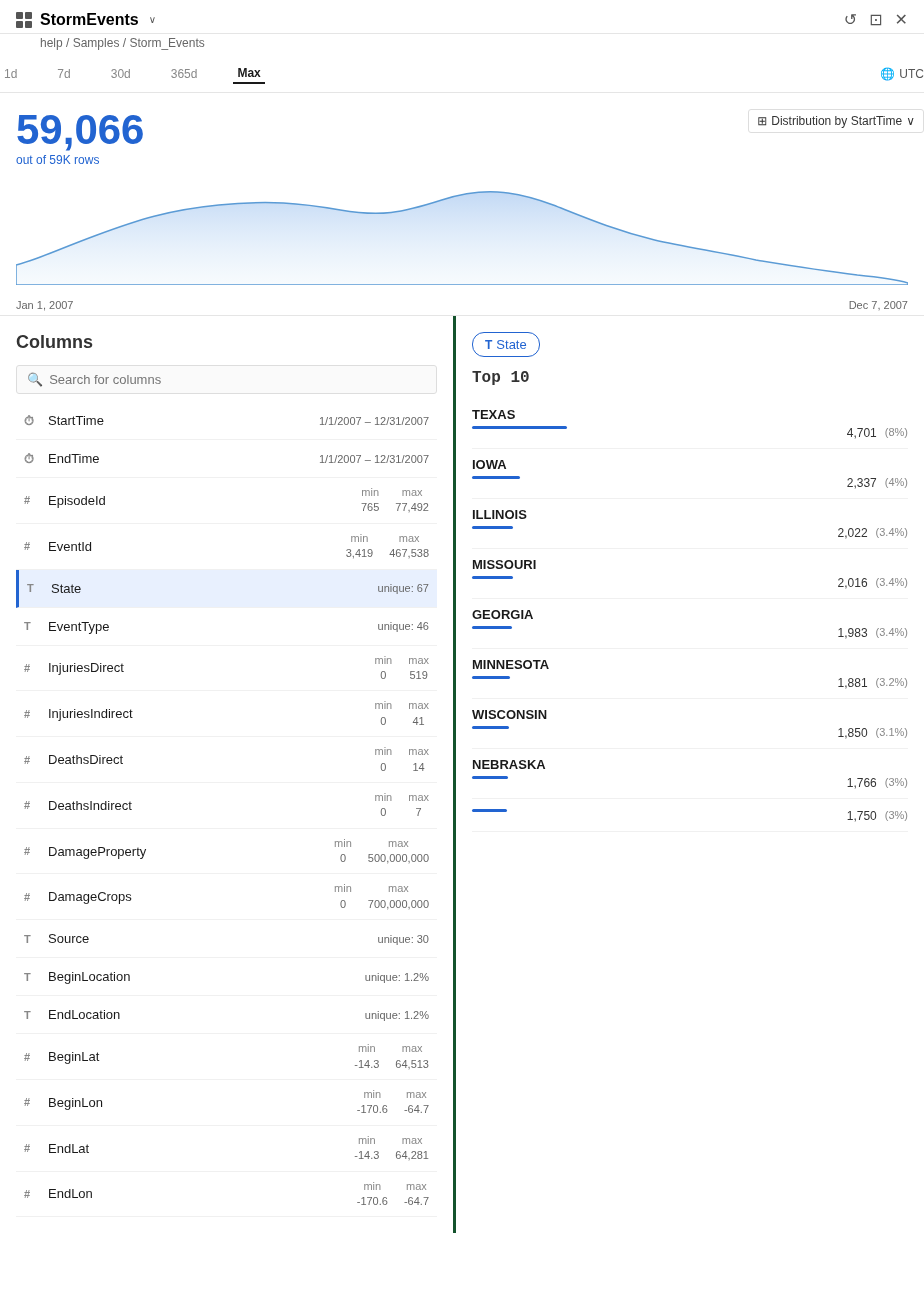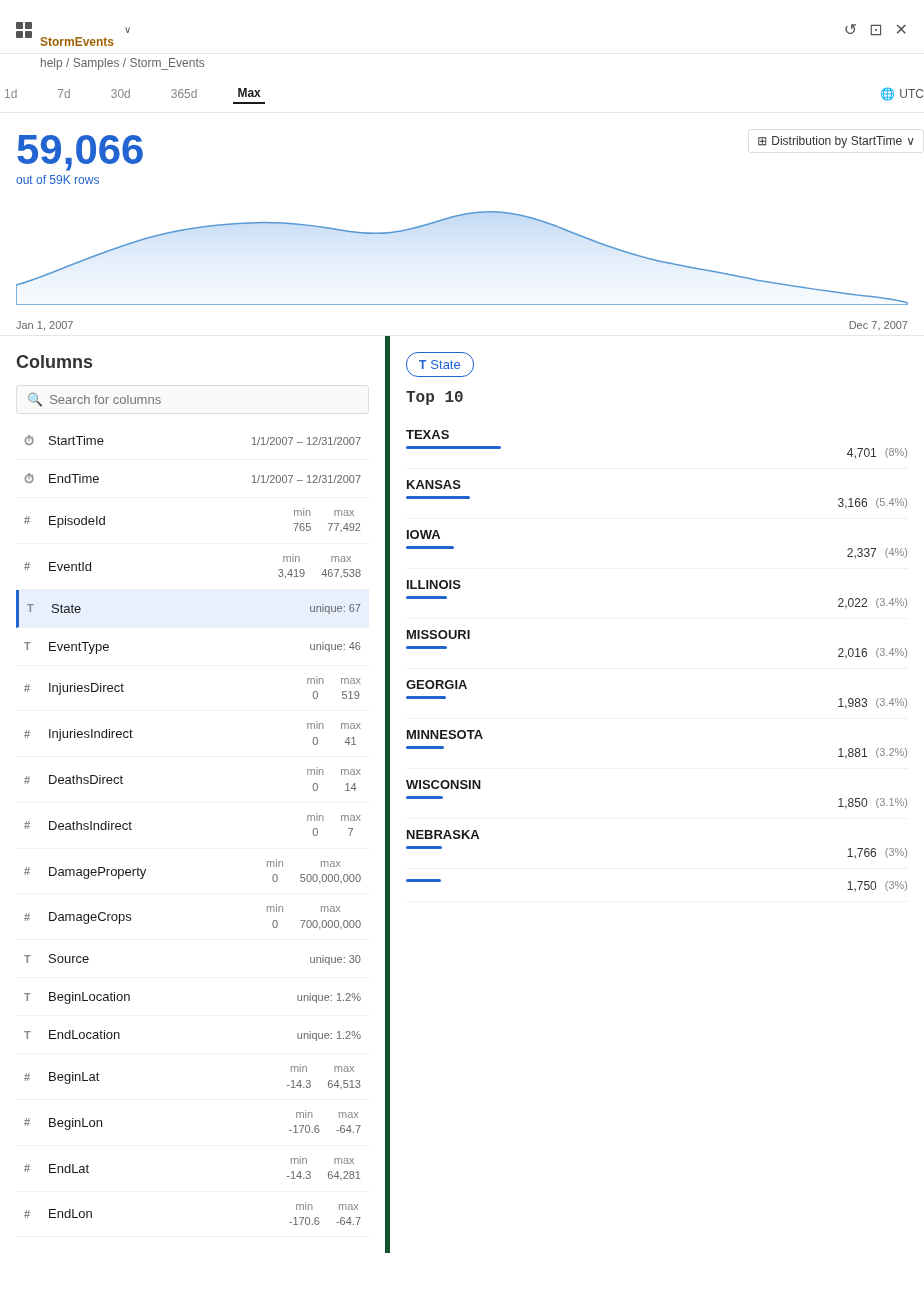--- a/index.html
+++ b/index.html
@@ -3,21 +3,21 @@
   <meta charset="utf-8">
   <style>
     * { box-sizing: border-box; margin: 0; padding: 0; }
     body { font-family: 'Segoe UI', Arial, sans-serif; background: #fff; color: #333; font-size: 13px; width: 924px; min-height: 1310px; overflow-x: hidden; }
 
     
     .header { display: flex; align-items: center; justify-content: space-between; padding: 10px 16px 4px 16px; border-bottom: 1px solid #e5e5e5; }
     .header-left { display: flex; align-items: center; gap: 8px; }
     .grid-icon { display: grid; grid-template-columns: 1fr 1fr; gap: 2px; width: 16px; height: 16px; }
     .grid-icon div { background: #555; border-radius: 1px; }
-    .app-title { font-size: 12px; font-weight: 600; color: #a16207; margin-top: 25px; }
+    .app-title { font-size: 16px; font-weight: 600; color: #000000; }
     .chevron-down { font-size: 10px; color: #555; margin-left: 2px; }
     .header-right { display: flex; align-items: center; gap: 12px; }
     .header-icon { font-size: 16px; color: #555; cursor: pointer; }
     .breadcrumb { font-size: 12px; color: #666; padding: 2px 16px 6px 40px; }
 
     
     .time-bar { display: flex; align-items: center; padding: 8px 0; gap: 32px; border-bottom: 1px solid #e5e5e5; }
     .time-btn { font-size: 12px; color: #888; cursor: pointer; padding: 2px 4px; }
     .time-btn.active { color: #1a1a1a; border-bottom: 2px solid #1a1a1a; font-weight: 600; }
     .time-bar-right { margin-left: auto; display: flex; align-items: center; gap: 4px; font-size: 12px; color: #555; }
@@ -29,21 +29,21 @@
     .sub-text { font-size: 12px; color: #2264d1; margin-top: 2px; }
     .chart-wrapper { position: relative; height: 120px; margin-top: 8px; }
     .chart-dates { display: flex; justify-content: space-between; font-size: 11px; color: #666; padding: 4px 0; }
     .chart-months { display: flex; justify-content: space-between; font-size: 11px; color: #888; padding: 2px 0 8px 0; }
     .dist-btn { position: absolute; top: 16px; right: 0; display: flex; align-items: center; gap: 4px; font-size: 12px; color: #333; border: 1px solid #ddd; border-radius: 3px; padding: 4px 8px; cursor: pointer; background: #fff; }
 
     
     .main-content { display: flex; min-height: 900px; }
 
     
-    .columns-panel { width: 390px; border-right: 5px solid #14532d; padding: 16px; overflow-y: auto; flex-shrink: 0; }
+    .columns-panel { width: 456px; border-right: 3px solid #14532d; padding: 16px; overflow-y: auto; flex-shrink: 0; }
     .columns-title { font-size: 18px; font-weight: 700; margin-bottom: 12px; }
     .search-box { display: flex; align-items: center; border: 1px solid #ddd; border-radius: 3px; padding: 6px 10px; gap: 6px; margin-bottom: 8px; background: #fafafa; }
     .search-box input { border: none; background: transparent; outline: none; font-size: 13px; color: #666; width: 100%; }
 
     
     .col-row { display: flex; align-items: center; padding: 7px 8px; border-bottom: 1px solid #f0f0f0; cursor: pointer; min-height: 38px; }
     .col-row.active { background: #e8f0fe; border-left: 3px solid #2264d1; }
     .col-type { font-size: 11px; color: #888; width: 18px; font-weight: 600; flex-shrink: 0; }
     .col-name { font-size: 13px; color: #1a1a1a; flex: 1; margin-left: 6px; }
     .col-meta { font-size: 11px; color: #666; text-align: right; }
@@ -376,28 +376,20 @@
     <div id="states-list">
         <div class="state-item">
     <div class="state-name">TEXAS</div>
     <div class="state-bar-row">
       <div class="state-bar" style="width:95px;"></div>
       <span class="state-count">4,701</span>
       <span class="state-pct">(8%)</span>
     </div>
   </div>
         <div class="state-item">
-    <div class="state-name">KANSAS</div>
-    <div class="state-bar-row">
-      <div class="state-bar" style="width:64px;"></div>
-      <span class="state-count">3,166</span>
-      <span class="state-pct">(5.4%)</span>
-    </div>
-  </div>
-        <div class="state-item">
     <div class="state-name">IOWA</div>
     <div class="state-bar-row">
       <div class="state-bar" style="width:48px;"></div>
       <span class="state-count">2,337</span>
       <span class="state-pct">(4%)</span>
     </div>
   </div>
         <div class="state-item">
     <div class="state-name">ILLINOIS</div>
     <div class="state-bar-row">

